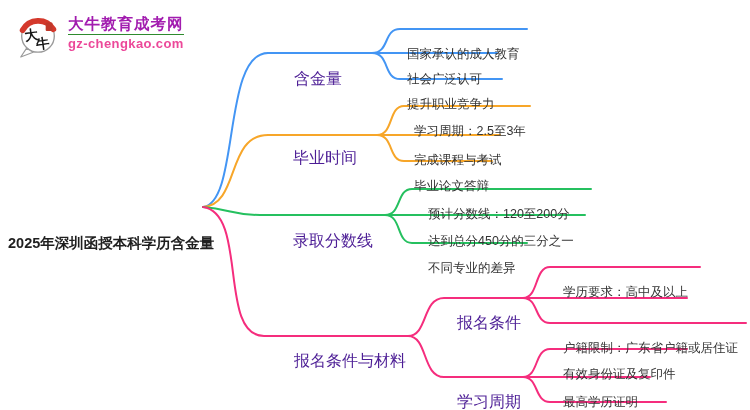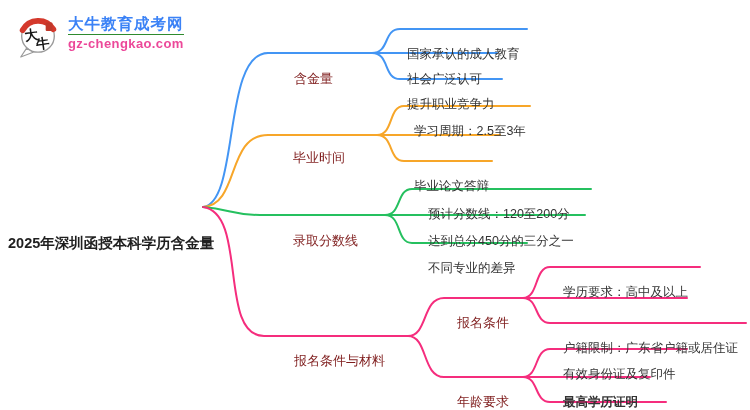--- a/index.html
+++ b/index.html
@@ -8,28 +8,28 @@
     overflow:hidden;
     font-family:"Liberation Sans","DejaVu Sans",sans-serif;
   }
   #links{position:absolute;left:0;top:0;}
   #links path{fill:none;stroke-width:2;stroke-linecap:round;stroke-linejoin:round;}
   .lk-blue{stroke:#4395f4;}
   .lk-orange{stroke:#f7a629;}
   .lk-green{stroke:#25c05f;}
   .lk-pink{stroke:#f52d7d;}
   .node{position:absolute;white-space:nowrap;color:#333;font-size:12.5px;line-height:16px;margin-top:36px;}
-  .lv1{font-size:13px;color:#7f1d1d;}
+  .lv1{font-size:16px;color:#4c1d95;}
   .root{font-size:14.5px;font-weight:700;color:#1f1f1f;line-height:18px;}
   
   .logo{position:absolute;left:14px;top:8px;display:flex;align-items:center;}
   .logo-mark{width:48px;height:50px;}
   .logo-text{margin-left:6px;}
   .site-name{
-    color:#3b82f6;font-weight:700;font-size:15.5px;letter-spacing:1px;
+    color:#a21caf;font-weight:700;font-size:15.5px;letter-spacing:1px;
     border-bottom:1.5px solid #2e8b2e;padding-bottom:2px;line-height:17px;
   }
   .site-url{color:#ec4899;font-weight:700;font-size:13px;letter-spacing:.4px;line-height:15px;margin-top:1px;}
 </style>
 </head>
 <body>
 
 <div id="canvas">
 
   <svg id="links" width="750" height="410" viewBox="0 0 750 410">
@@ -80,29 +80,30 @@
   <div class="node lv1" style="left:294px;top:35px;">含金量</div>
   <div class="node lv1" style="left:293px;top:114px;">毕业时间</div>
   <div class="node lv1" style="left:293px;top:197px;">录取分数线</div>
   <div class="node lv1" style="left:294px;top:317px;">报名条件与材料</div>
 
   <div class="node" style="left:407px;top:10px;">国家承认的成人教育</div>
   <div class="node" style="left:407px;top:35px;">社会广泛认可</div>
   <div class="node" style="left:407px;top:60px;">提升职业竞争力</div>
 
   <div class="node" style="left:414px;top:87px;">学习周期：2.5至3年</div>
+  <div class="node" style="left:414px;top:116px;">完成课程与考试</div>
   <div class="node" style="left:414px;top:142px;">毕业论文答辩</div>
 
   <div class="node" style="left:428px;top:170px;">预计分数线：120至200分</div>
   <div class="node" style="left:428px;top:197px;">达到总分450分的三分之一</div>
   <div class="node" style="left:428px;top:224px;">不同专业的差异</div>
 
   <div class="node lv1" style="left:457px;top:279px;">报名条件</div>
-  <div class="node lv1" style="left:457px;top:358px;">年龄要求</div>
+  <div class="node lv1" style="left:457px;top:358px;">学习周期</div>
 
   <div class="node" style="left:563px;top:248px;">学历要求：高中及以上</div>
   <div class="node" style="left:563px;top:304px;">户籍限制：广东省户籍或居住证</div>
 
   <div class="node" style="left:563px;top:330px;">有效身份证及复印件</div>
-  <div class="node" style="left:563px;top:358px;font-weight:bold;">最高学历证明</div>
+  <div class="node" style="left:563px;top:358px;">最高学历证明</div>
   <div class="node" style="left:563px;top:383px;">毕业论文答辩</div>
 
 </div>
 
 </body></html>

